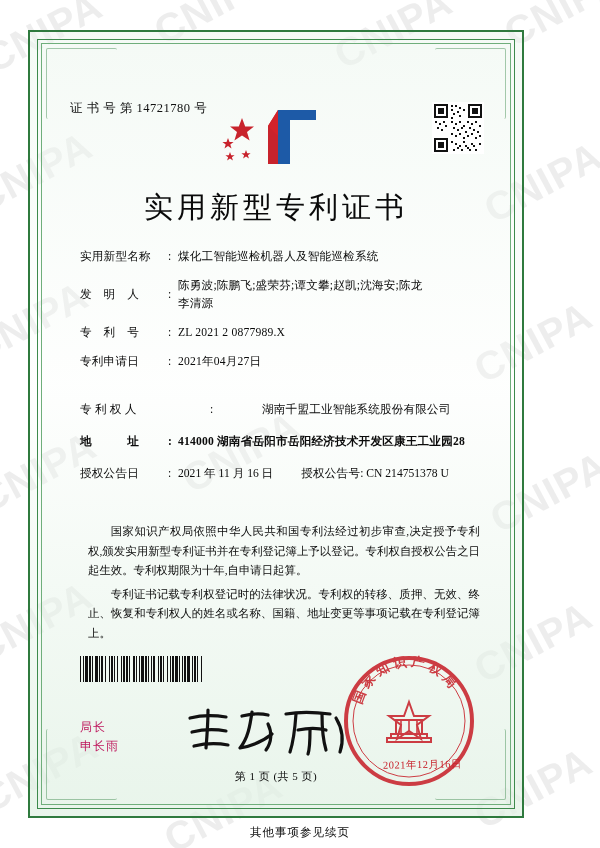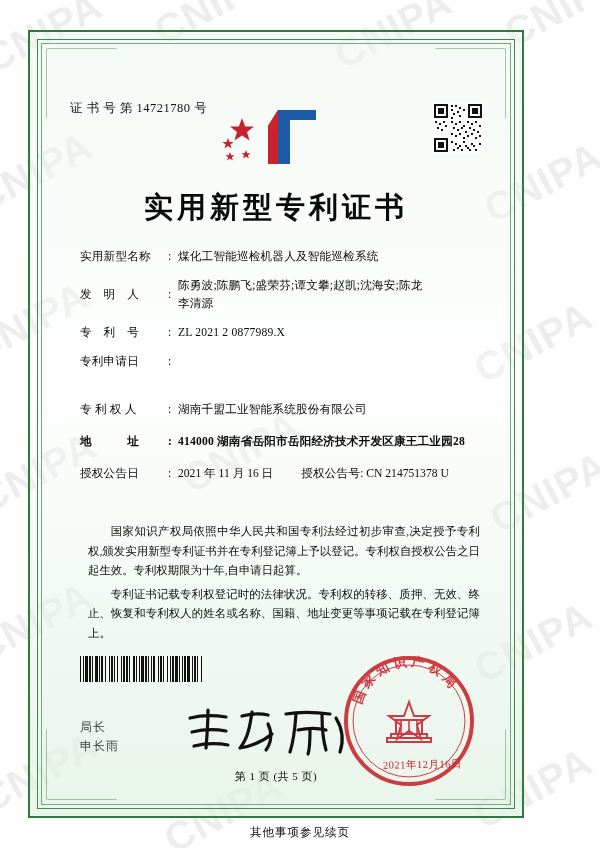--- a/index.html
+++ b/index.html
@@ -99,21 +99,21 @@
     width: 52px;
     height: 52px;
   }
 
   .title {
     position: absolute;
     left: 0; right: 0;
     top: 158px;
     text-align: center;
     font-size: 29px;
-    font-weight: bold;
+    font-weight: normal;
     letter-spacing: 4px;
     color: #0a0a0a;
     font-family: "Liberation Serif", "DejaVu Serif", serif;
   }
 
   
   .fields {
     position: absolute;
     left: 52px;
     right: 42px;
@@ -178,21 +178,21 @@
     height: 26px;
   }
 
   
   .sig-label {
     position: absolute;
     left: 52px;
     top: 688px;
     font-size: 12px;
     line-height: 1.55;
-    color: #404040;
+    color: #be185d;
     letter-spacing: 1px;
   }
   .sig-script {
     position: absolute;
     left: 152px;
     top: 672px;
     width: 180px;
     height: 58px;
   }
 
@@ -370,23 +370,24 @@
 
     <div class="row">
       <div class="lbl">专　利　号</div>
       <div class="colon">:</div>
       <div class="val">ZL 2021 2 0877989.X</div>
     </div>
 
     <div class="row">
       <div class="lbl">专利申请日</div>
       <div class="colon">:</div>
-    </div>
-
-    <div class="row" style="margin-top:30px;">
+      <div class="val">2021年04月27日</div>
+    </div>
+
+    <div class="row" style="margin-top:30px;gap:42px;">
       <div class="lbl">专 利 权 人</div>
       <div class="colon">:</div>
       <div class="val">湖南千盟工业智能系统股份有限公司</div>
     </div>
 
     <div class="row" style="margin-top:14px;font-weight:bold;">
       <div class="lbl">地　　　址</div>
       <div class="colon">:</div>
       <div class="val">
         <span class="sub">414000 湖南省岳阳市岳阳经济技术开发区康王工业园28</span>

